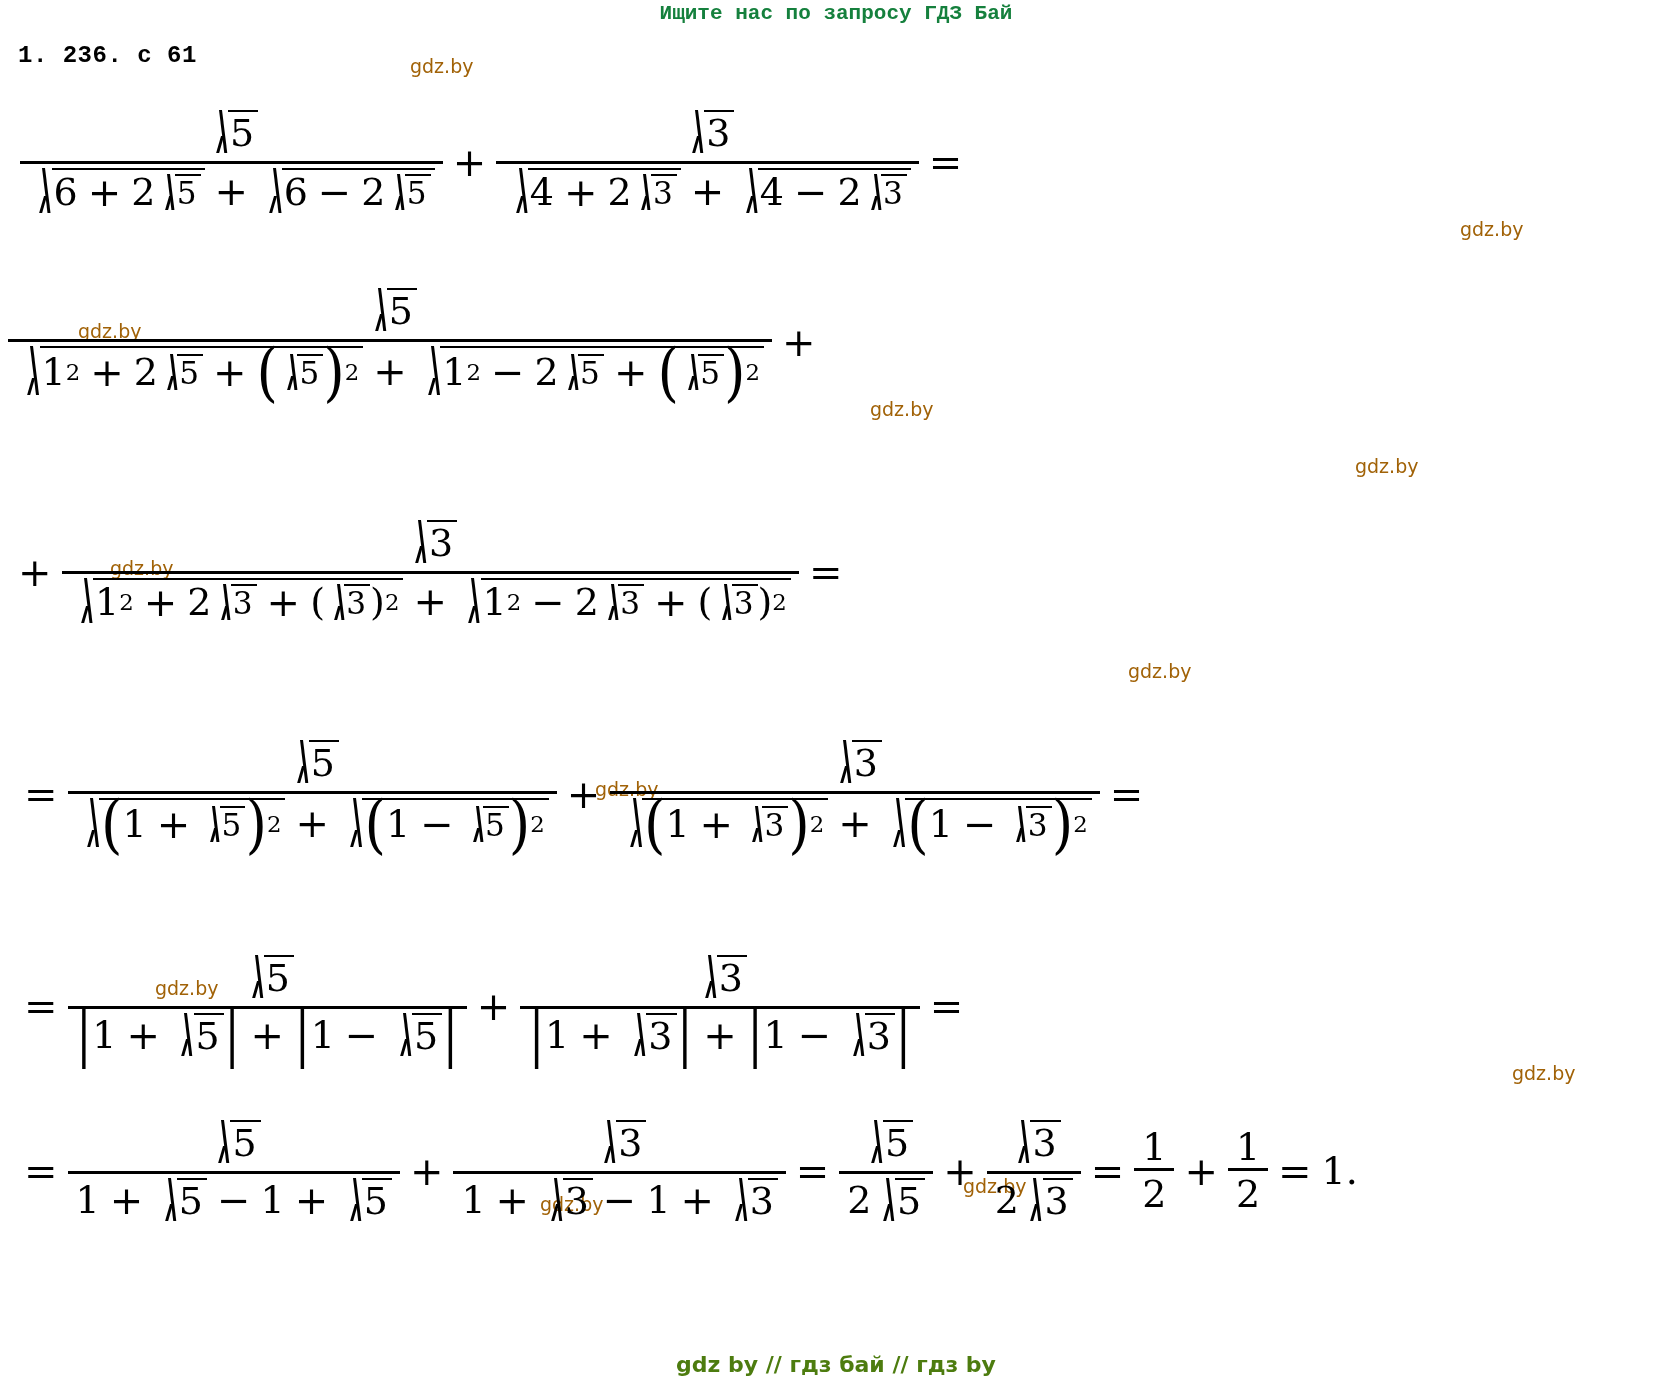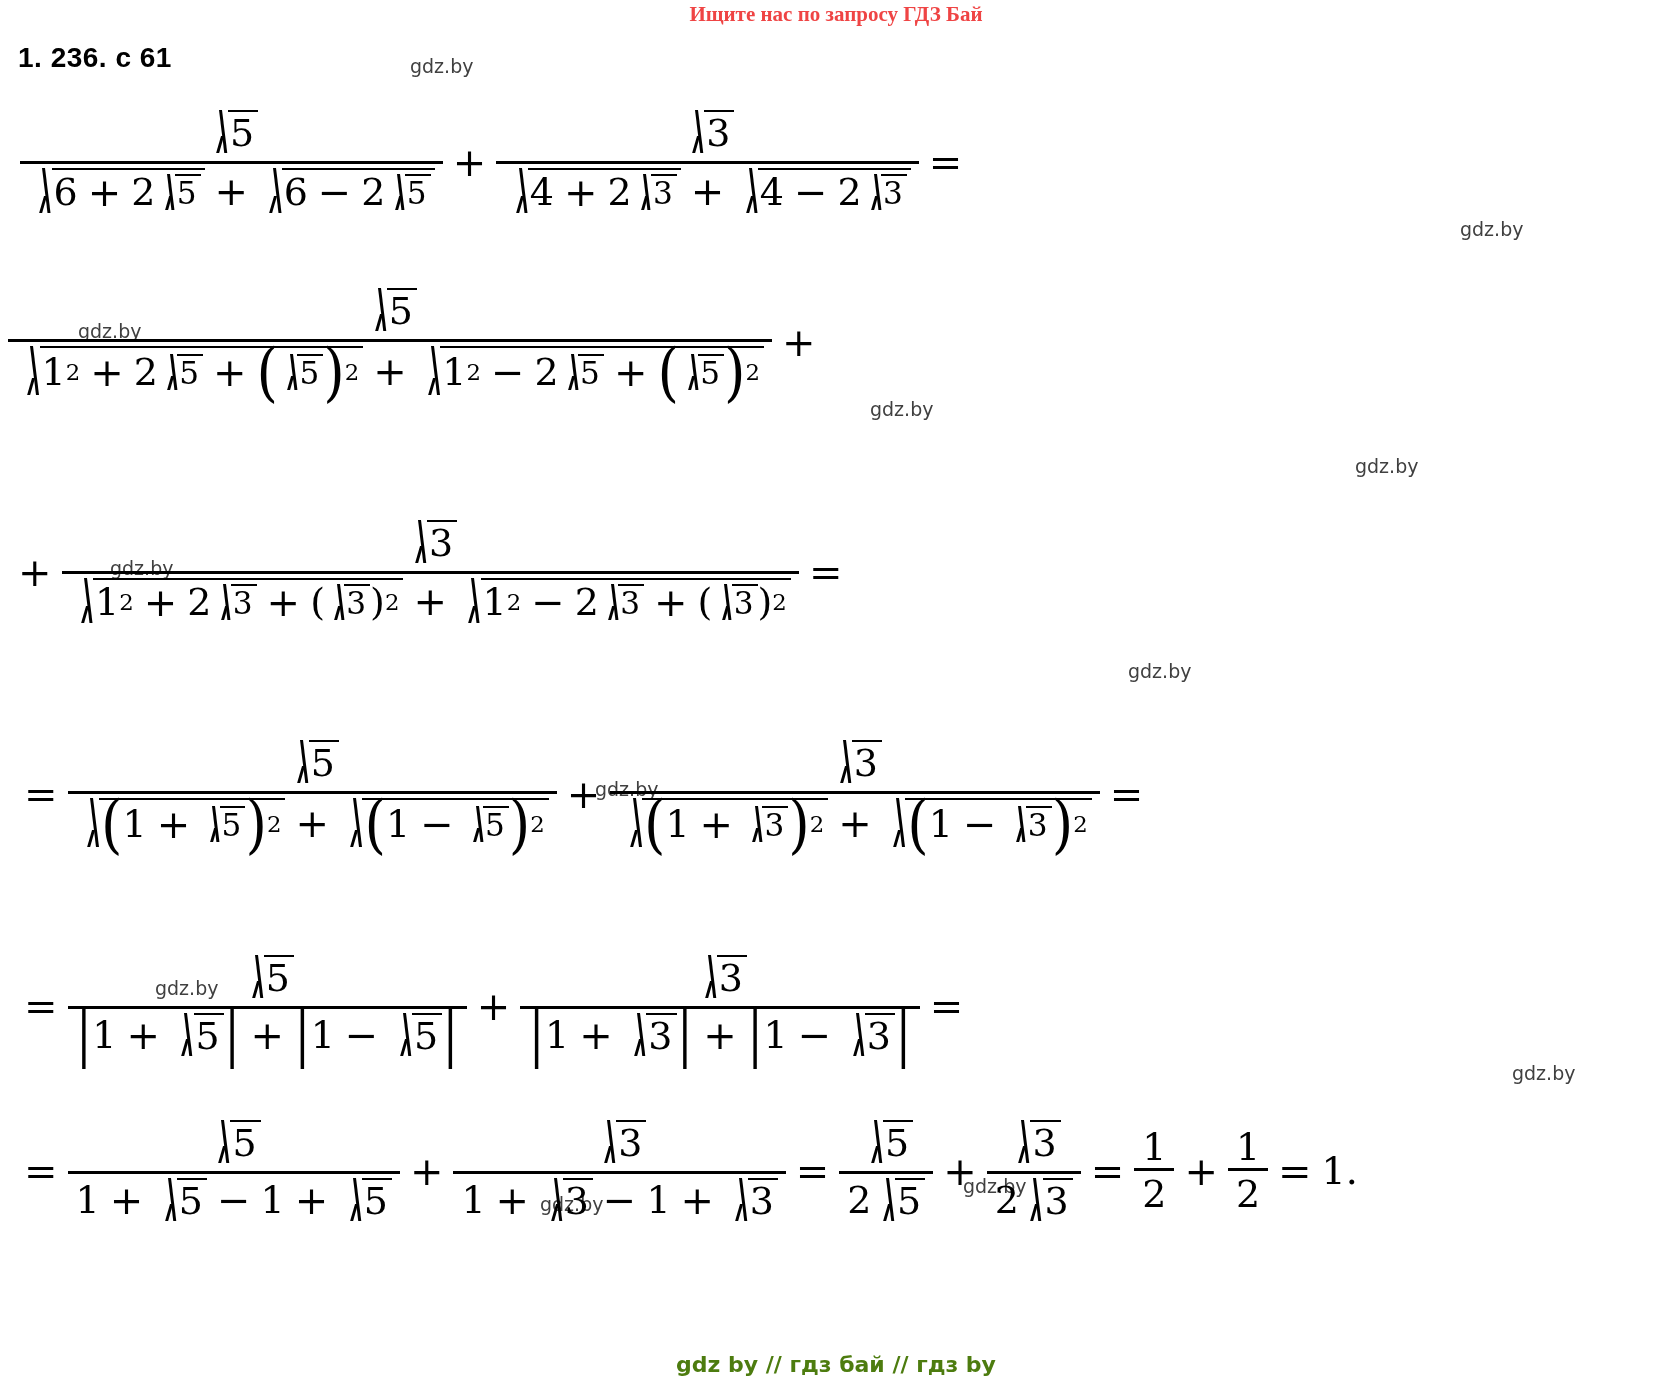--- a/index.html
+++ b/index.html
@@ -16,48 +16,48 @@
     overflow: hidden;
   }
   .abs { position: absolute; }
 
   
   #top-banner {
     top: 2px;
     left: 0;
     width: 100%;
     text-align: center;
-    font-family: Liberation Serif, serif;
+    font-family: Liberation Mono, monospace;
     font-size: 21px;
     font-weight: bold;
-    color: #ef4444;
+    color: #15803d;
   }
   #bottom-banner {
     bottom: 10px;
     left: 0;
     width: 100%;
     text-align: center;
     font-family: "DejaVu Sans", sans-serif;
     font-size: 22px;
     font-weight: bold;
     color: #4d7c0f;
   }
   .wm {
     font-family: "DejaVu Sans", sans-serif;
     font-size: 19px;
-    color: #404040;
+    color: #a16207;
     white-space: nowrap;
   }
 
   
   #problem-number {
     top: 42px;
     left: 18px;
-    font-family: Liberation Sans, sans-serif;
-    font-size: 28px;
+    font-family: Liberation Mono, monospace;
+    font-size: 24px;
     font-weight: bold;
     letter-spacing: 0.5px;
     text-align: right;
   }
 
   
   .math {
     font-family: "DejaVu Serif", serif;
     font-size: 38px;
     white-space: nowrap;

